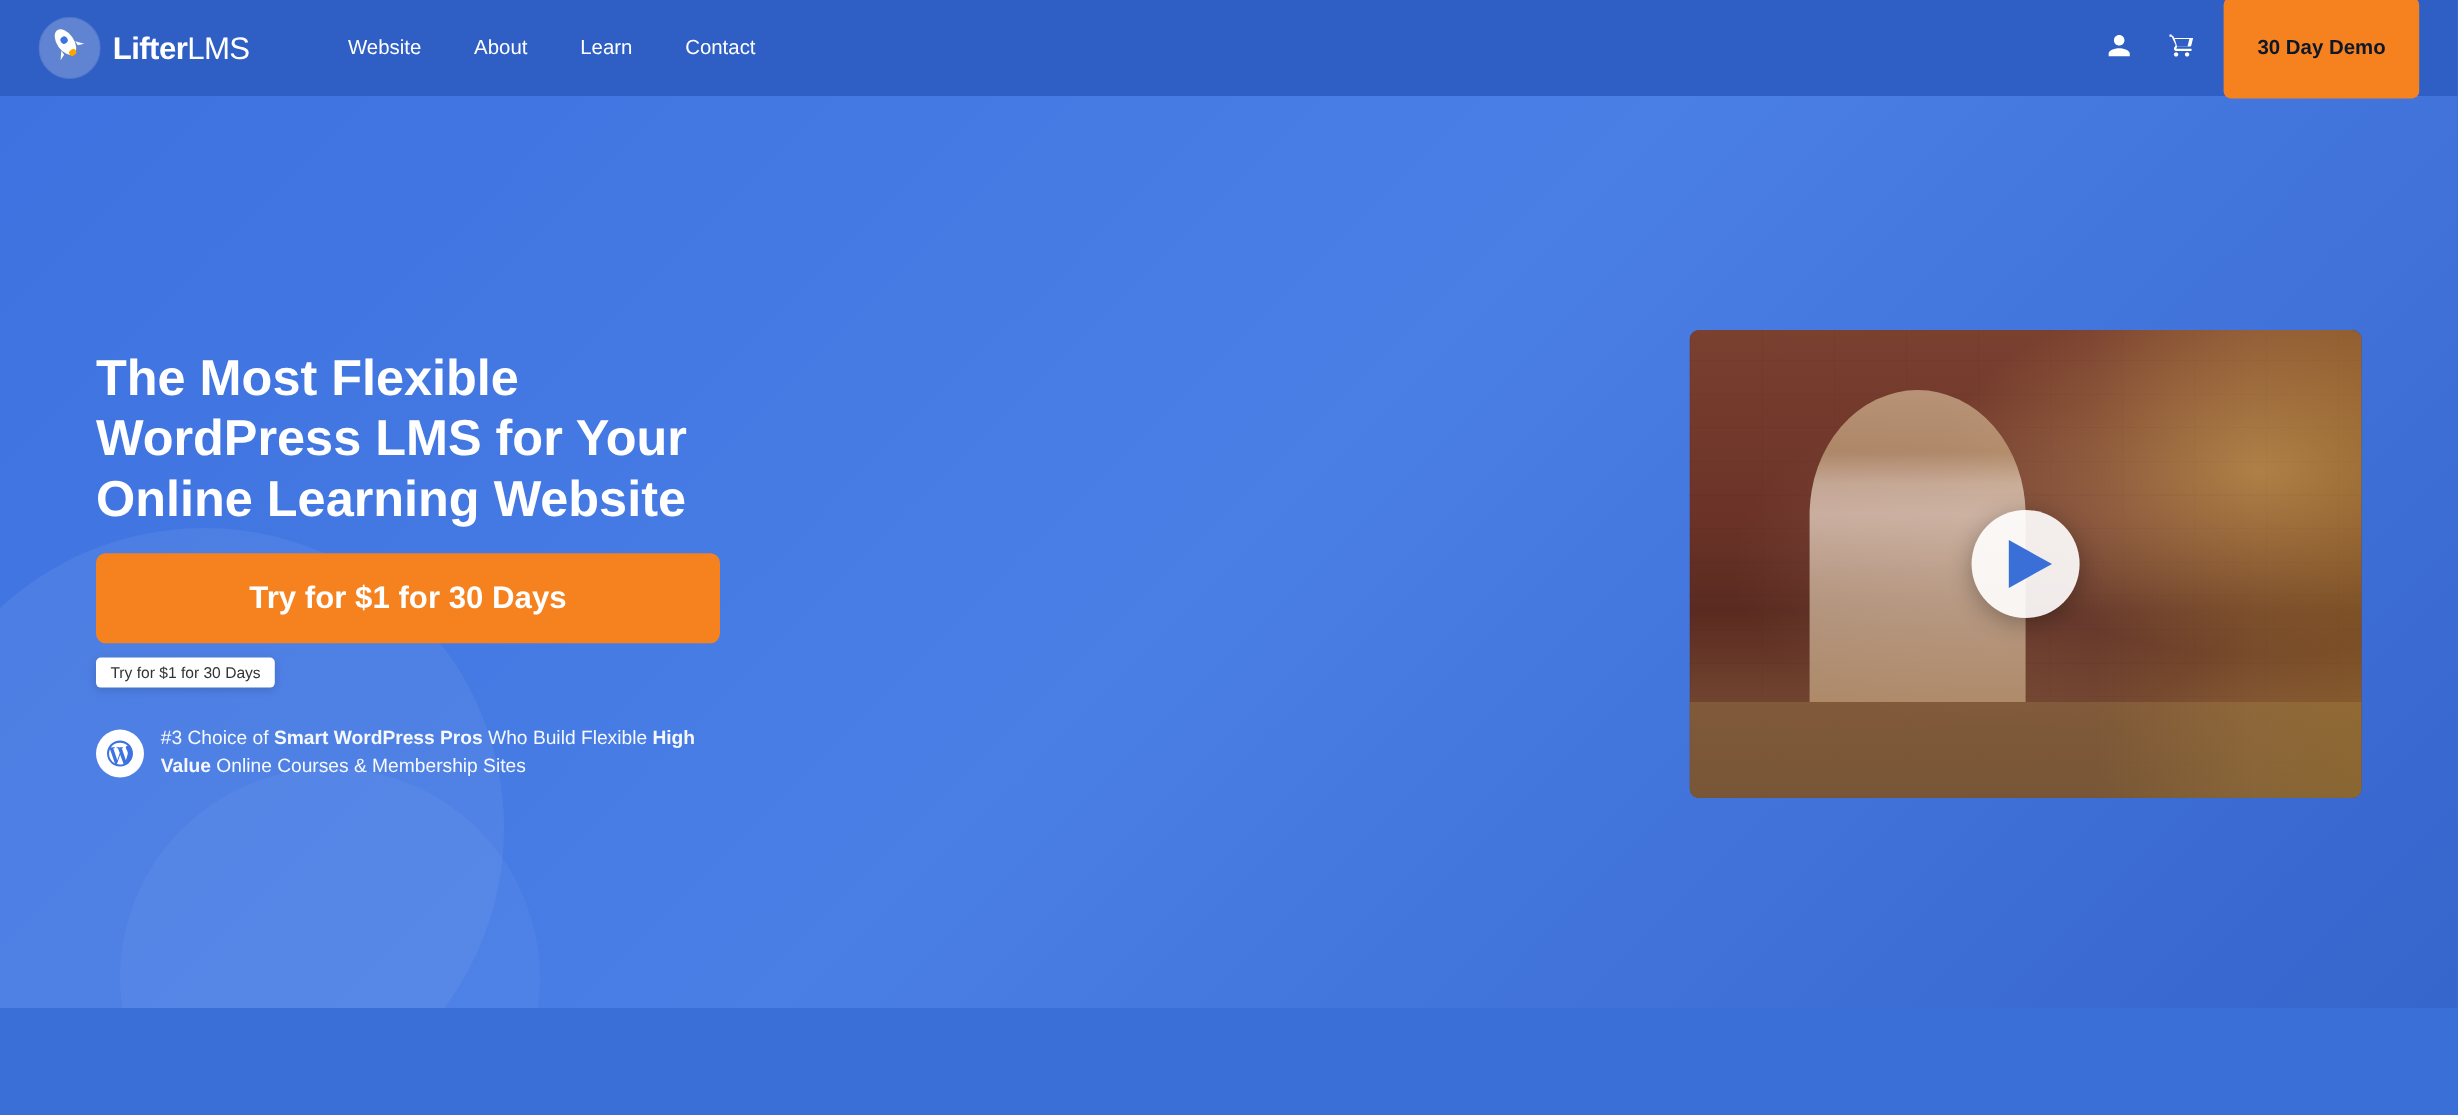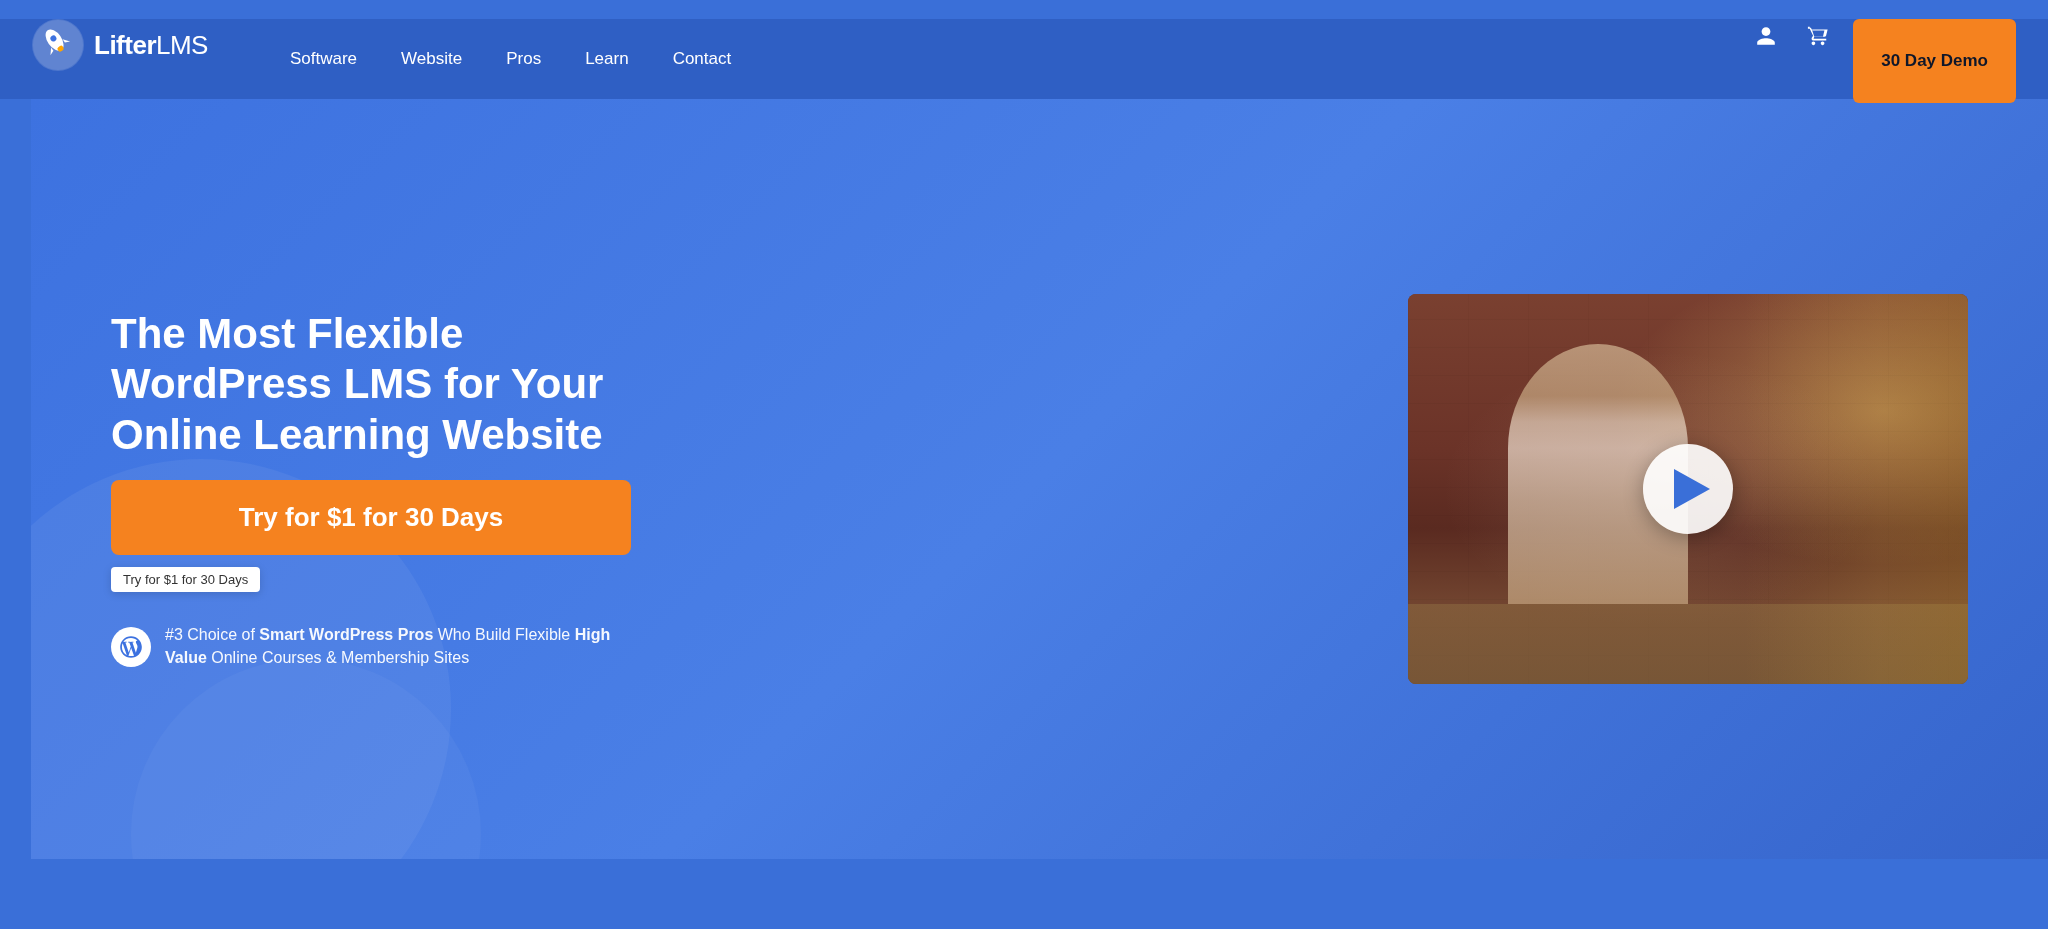--- a/index.html
+++ b/index.html
@@ -7,26 +7,25 @@
       font-family: -apple-system, BlinkMacSystemFont, 'Segoe UI', sans-serif;
       background: #3a6fd8;
       min-height: 929px;
       overflow-x: hidden;
     }
 
     
     .navbar {
       background: #2f5fc4;
       display: flex;
-      align-items: flex-start;
+      align-items: center;
       padding: 0 32px;
       height: 80px;
       position: relative;
       z-index: 10;
-      margin-top: 19px;
     }
     .navbar-logo {
       display: flex;
       align-items: center;
       gap: 10px;
       text-decoration: none;
       margin-right: 60px;
     }
     .logo-icon {
       width: 52px;
@@ -86,21 +85,20 @@
     
     .hero {
       background: linear-gradient(135deg, #3d72e0 0%, #4a7fe6 50%, #3665cc 100%);
       padding: 60px 80px 40px 80px;
       display: flex;
       align-items: center;
       justify-content: space-between;
       min-height: 760px;
       position: relative;
       overflow: hidden;
-      margin-left: 31px;
     }
     .hero::before {
       content: '';
       position: absolute;
       bottom: -100px;
       left: -80px;
       width: 500px;
       height: 500px;
       background: rgba(255,255,255,0.06);
       border-radius: 50%;
@@ -292,23 +290,22 @@
         <circle cx="14" cy="10" r="3" fill="#3d72e0"></circle>
         <rect x="11" y="20" width="6" height="5" rx="2" fill="orange"></rect>
       </g>
     </svg>
     <span class="logo-text">
       <span style="font-weight:800;">Lifter</span><span>LMS</span>
     </span>
   </a>
 
   <div class="nav-links">
-    <a class="nav-link" href="#">Software</a>
     <a class="nav-link" href="#">Website</a>
-    <a class="nav-link" href="#">Pros</a>
+    <a class="nav-link" href="#">About</a>
     <a class="nav-link" href="#">Learn</a>
     <a class="nav-link" href="#">Contact</a>
   </div>
 
   <div class="nav-icons">
     <button class="nav-icon-btn" title="Account">
       <svg width="22" height="22" viewBox="0 0 24 24" fill="white">
           <path d="M12 12c2.7 0 4.8-2.1 4.8-4.8S14.7 2.4 12 2.4 7.2 4.5 7.2 7.2 9.3 12 12 12zm0 2.4c-3.2 0-9.6 1.6-9.6 4.8v2.4h19.2v-2.4c0-3.2-6.4-4.8-9.6-4.8z"></path>
         </svg>
     </button>

